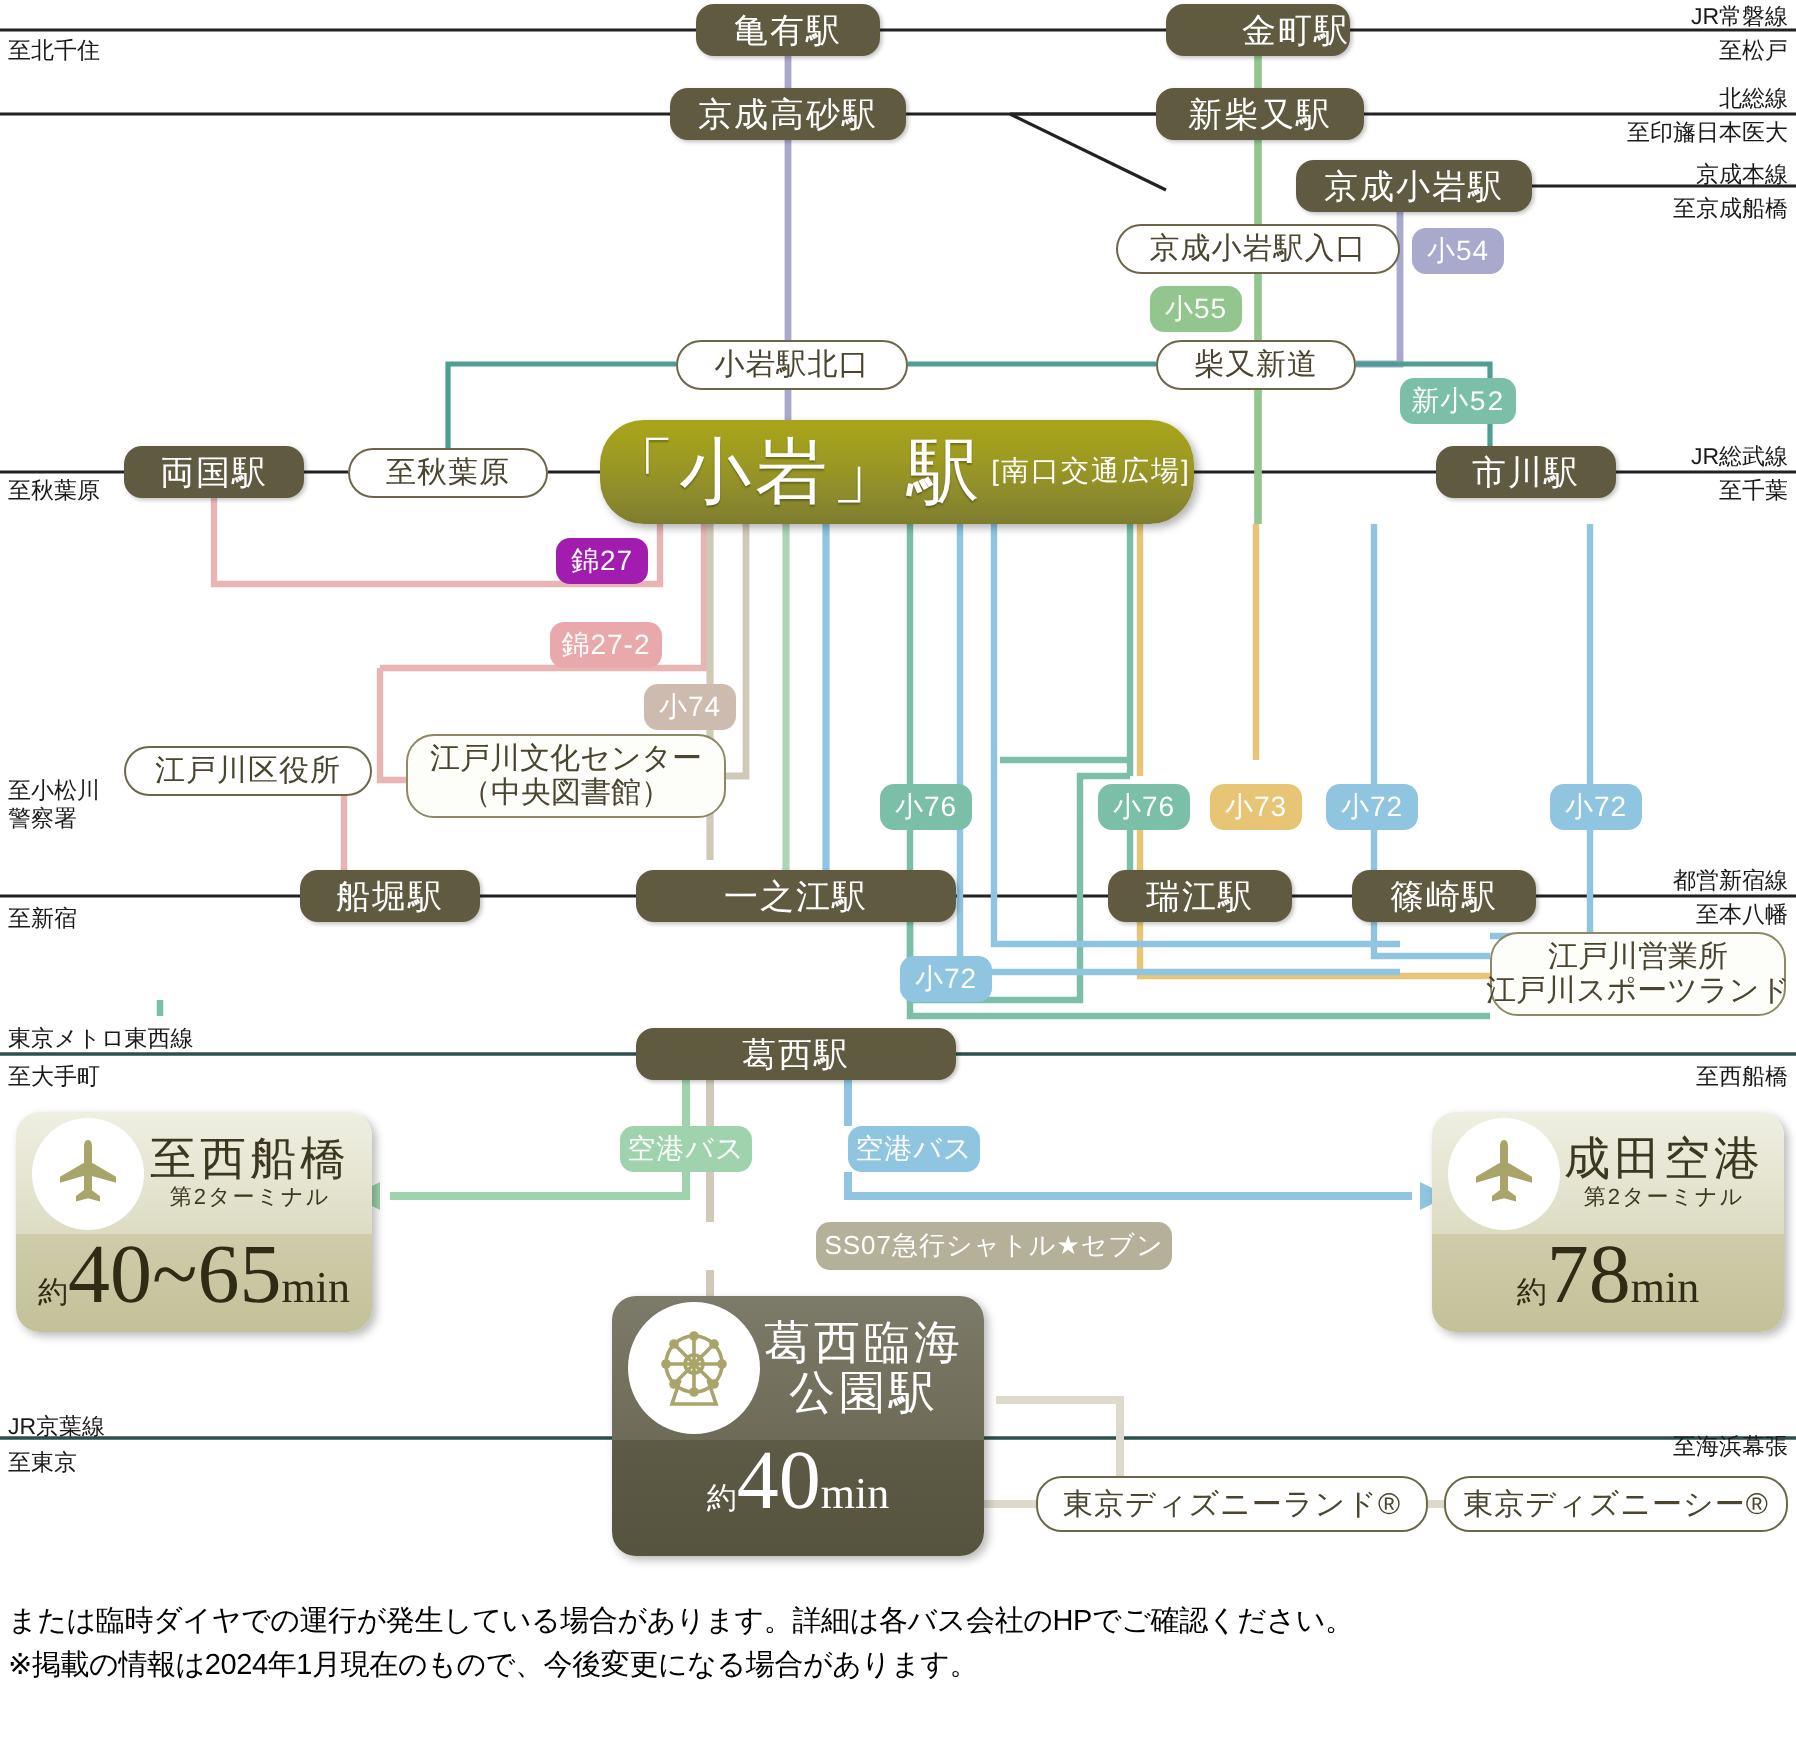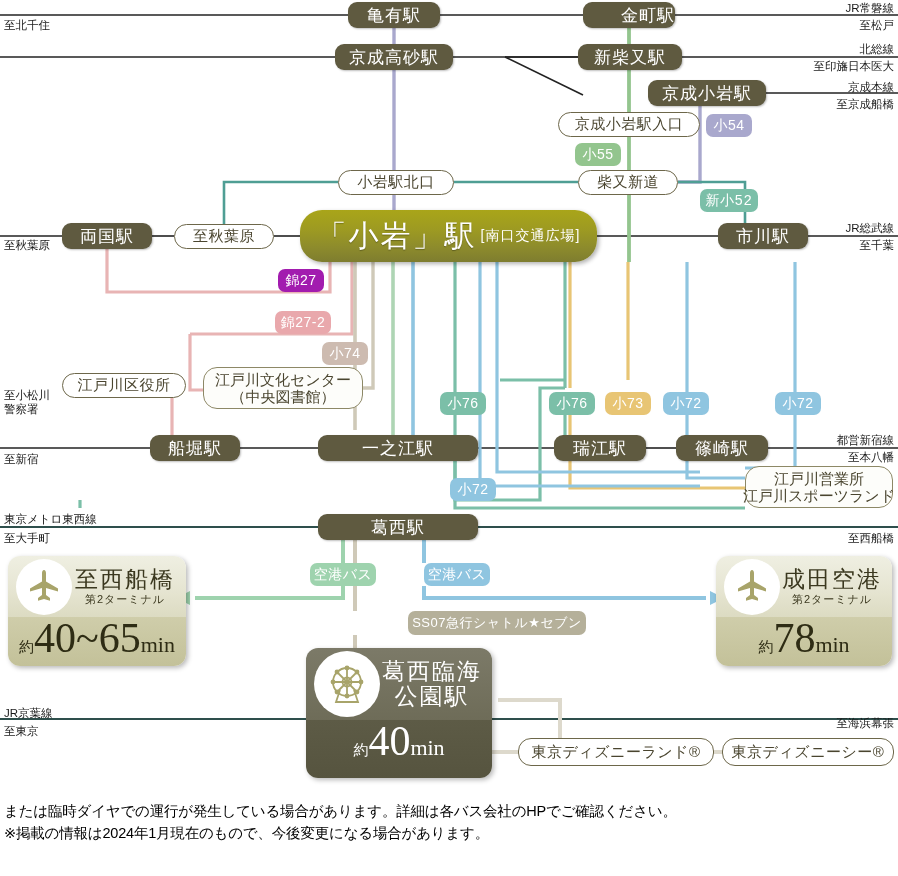--- a/index.html
+++ b/index.html
@@ -16,21 +16,21 @@
   .pill-light{background:#fff;color:#4a452f;border:1.6px solid #6d674a;border-radius:13px;
         font-size:15px;letter-spacing:.5px;}
   .pill-light2{background:#fdfdfa;color:#4a452f;border:1.6px solid #8d8866;border-radius:14px;
         font-size:15px;line-height:1.15;flex-direction:column;}
 
   
   .hub{position:absolute;border-radius:22px;
        background:linear-gradient(180deg,#a9a519 0%,#9d9a22 38%,#8d8b2c 72%,#7e7d2f 100%);
        box-shadow:2px 2px 4px rgba(0,0,0,.3);
        display:flex;align-items:center;justify-content:center;color:#fff;}
-  .hub .h-main{font-size:30px;letter-spacing:2px;text-shadow:0 1px 1px rgba(0,0,0,.3);}
+  .hub .h-main{font-size:36px;letter-spacing:2px;text-shadow:0 1px 1px rgba(0,0,0,.3);}
   .hub .h-sub{font-size:14px;margin-left:4px;letter-spacing:1px;}
 
   
   .badge{position:absolute;border-radius:7px;color:#fff;font-size:14px;
          display:flex;align-items:center;justify-content:center;
          letter-spacing:.5px;white-space:nowrap;}
 
   
   .edge{position:absolute;font-size:11.5px;color:#1a1a1a;white-space:nowrap;letter-spacing:0px;}
   .edge.r{text-align:right;}

